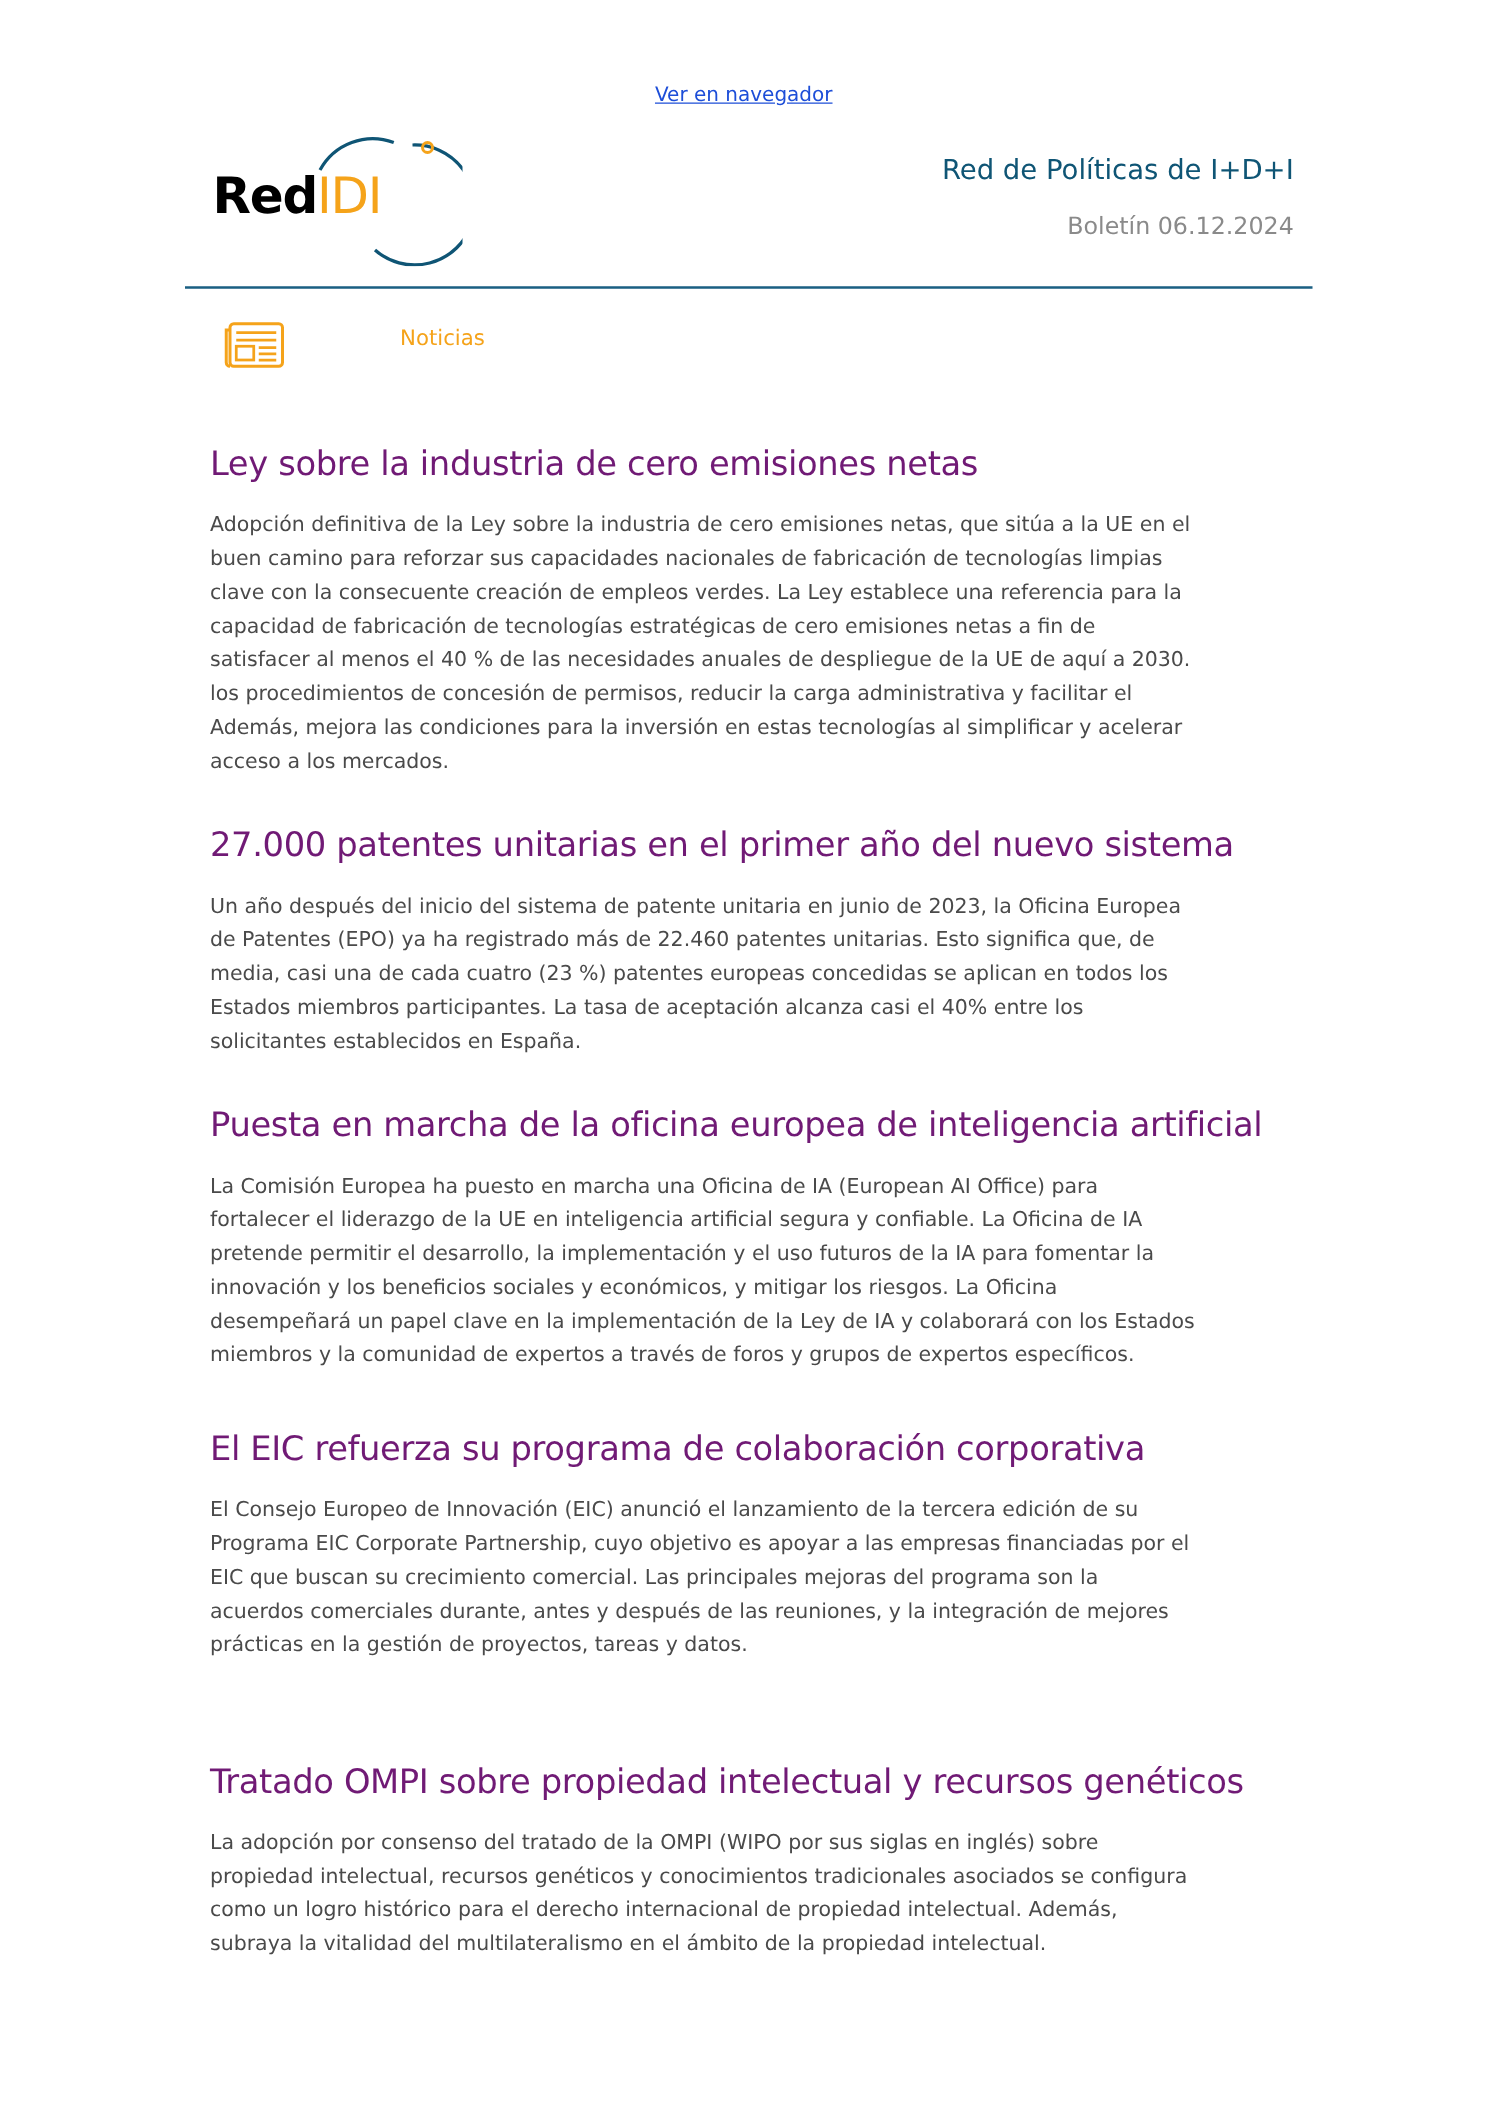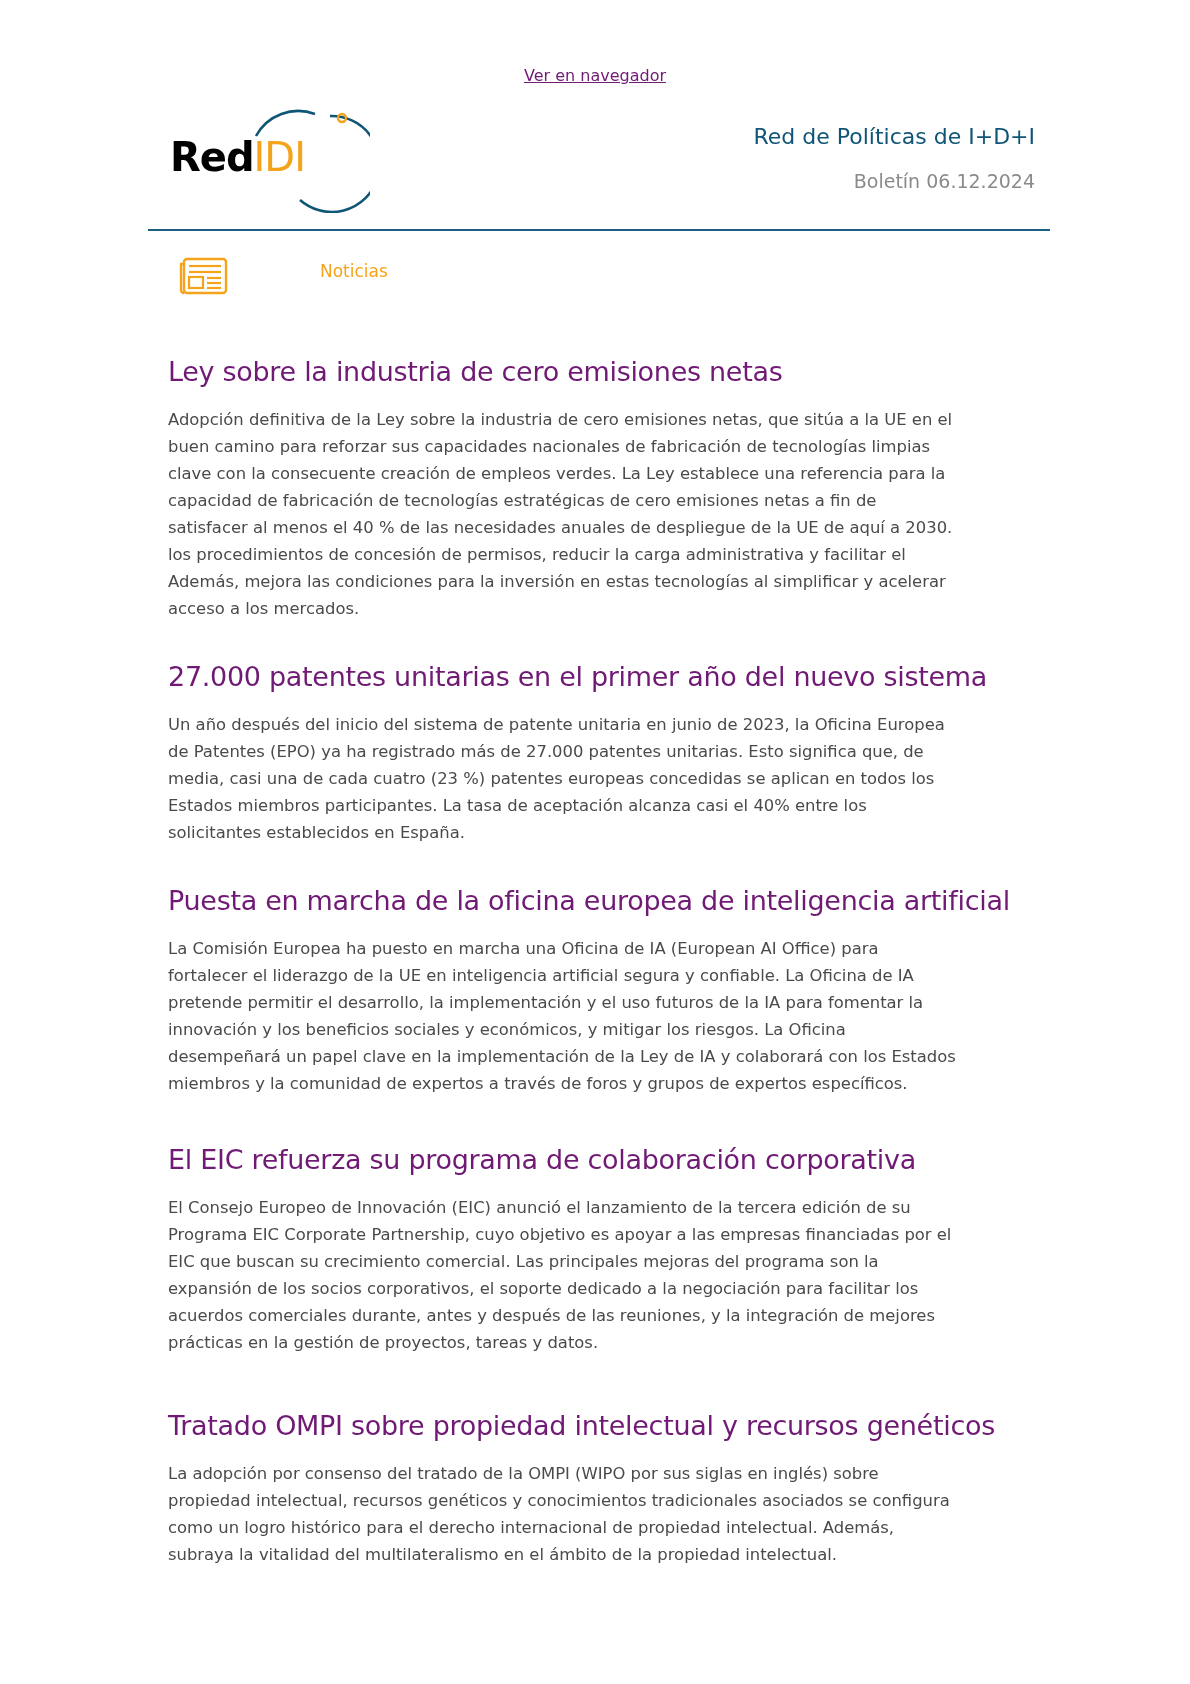--- a/index.html
+++ b/index.html
@@ -1,19 +1,19 @@
 <!DOCTYPE html>
 <html><head>
 <meta charset="utf-8">
 <style>
   html, body { margin: 0; padding: 0; background: #ffffff; }
   body { width: 1190px; height: 1684px; position: relative; overflow: hidden;
          font-family: "DejaVu Sans", "Liberation Sans", sans-serif; }
   .view-link { position: absolute; top: 66px; left: 0; width: 1190px; text-align: center;
-               font-size: 16px; color: #701a75; }
+               font-size: 16px; color: #1d4ed8; }
   .view-link span { text-decoration: underline; cursor: pointer; }
   .logo { position: absolute; left: 170px; top: 108px; width: 200px; height: 105px; }
   .logo-text { position: absolute; left: 0; top: 26px; font-size: 40px; font-weight: bold;
                letter-spacing: -1px; }
   .logo-red { color: #000000; }
   .logo-idi { color: #f5a31a; font-weight: normal; }
   .logo svg { position: absolute; left: 0; top: 0; }
   .header-title { position: absolute; right: 155px; top: 124px; font-size: 22px; color: #0f5575; }
   .header-date { position: absolute; right: 155px; top: 170px; font-size: 19px; color: #8a8a8a; }
   .rule { position: absolute; left: 148px; top: 229px; width: 902px; height: 2px; background: #1a5f82; }
@@ -70,21 +70,21 @@
     <div>los procedimientos de concesión de permisos, reducir la carga administrativa y facilitar el</div>
     <div>Además, mejora las condiciones para la inversión en estas tecnologías al simplificar y acelerar</div>
     <div>acceso a los mercados.</div>
   </div>
 </div>
 
 <div class="article" style="top:661px">
   <h2>27.000 patentes unitarias en el primer año del nuevo sistema</h2>
   <div class="body">
     <div>Un año después del inicio del sistema de patente unitaria en junio de 2023, la Oficina Europea</div>
-    <div>de Patentes (EPO) ya ha registrado más de 27.000 patentes unitarias. Esto significa que, de</div>
+    <div>de Patentes (EPO) ya ha registrado más de 22.460 patentes unitarias. Esto significa que, de</div>
     <div>media, casi una de cada cuatro (23 %) patentes europeas concedidas se aplican en todos los</div>
     <div>Estados miembros participantes. La tasa de aceptación alcanza casi el 40% entre los</div>
     <div>solicitantes establecidos en España.</div>
   </div>
 </div>
 
 <div class="article" style="top:885px">
   <h2>Puesta en marcha de la oficina europea de inteligencia artificial</h2>
   <div class="body">
     <div>La Comisión Europea ha puesto en marcha una Oficina de IA (European AI Office) para</div>
@@ -95,21 +95,20 @@
     <div>miembros y la comunidad de expertos a través de foros y grupos de expertos específicos.</div>
   </div>
 </div>
 
 <div class="article" style="top:1144px">
   <h2>El EIC refuerza su programa de colaboración corporativa</h2>
   <div class="body">
     <div>El Consejo Europeo de Innovación (EIC) anunció el lanzamiento de la tercera edición de su</div>
     <div>Programa EIC Corporate Partnership, cuyo objetivo es apoyar a las empresas financiadas por el</div>
     <div>EIC que buscan su crecimiento comercial. Las principales mejoras del programa son la</div>
-    <div>expansión de los socios corporativos, el soporte dedicado a la negociación para facilitar los</div>
     <div>acuerdos comerciales durante, antes y después de las reuniones, y la integración de mejores</div>
     <div>prácticas en la gestión de proyectos, tareas y datos.</div>
   </div>
 </div>
 
 <div class="article" style="top:1410px">
   <h2>Tratado OMPI sobre propiedad intelectual y recursos genéticos</h2>
   <div class="body">
     <div>La adopción por consenso del tratado de la OMPI (WIPO por sus siglas en inglés) sobre</div>
     <div>propiedad intelectual, recursos genéticos y conocimientos tradicionales asociados se configura</div>

